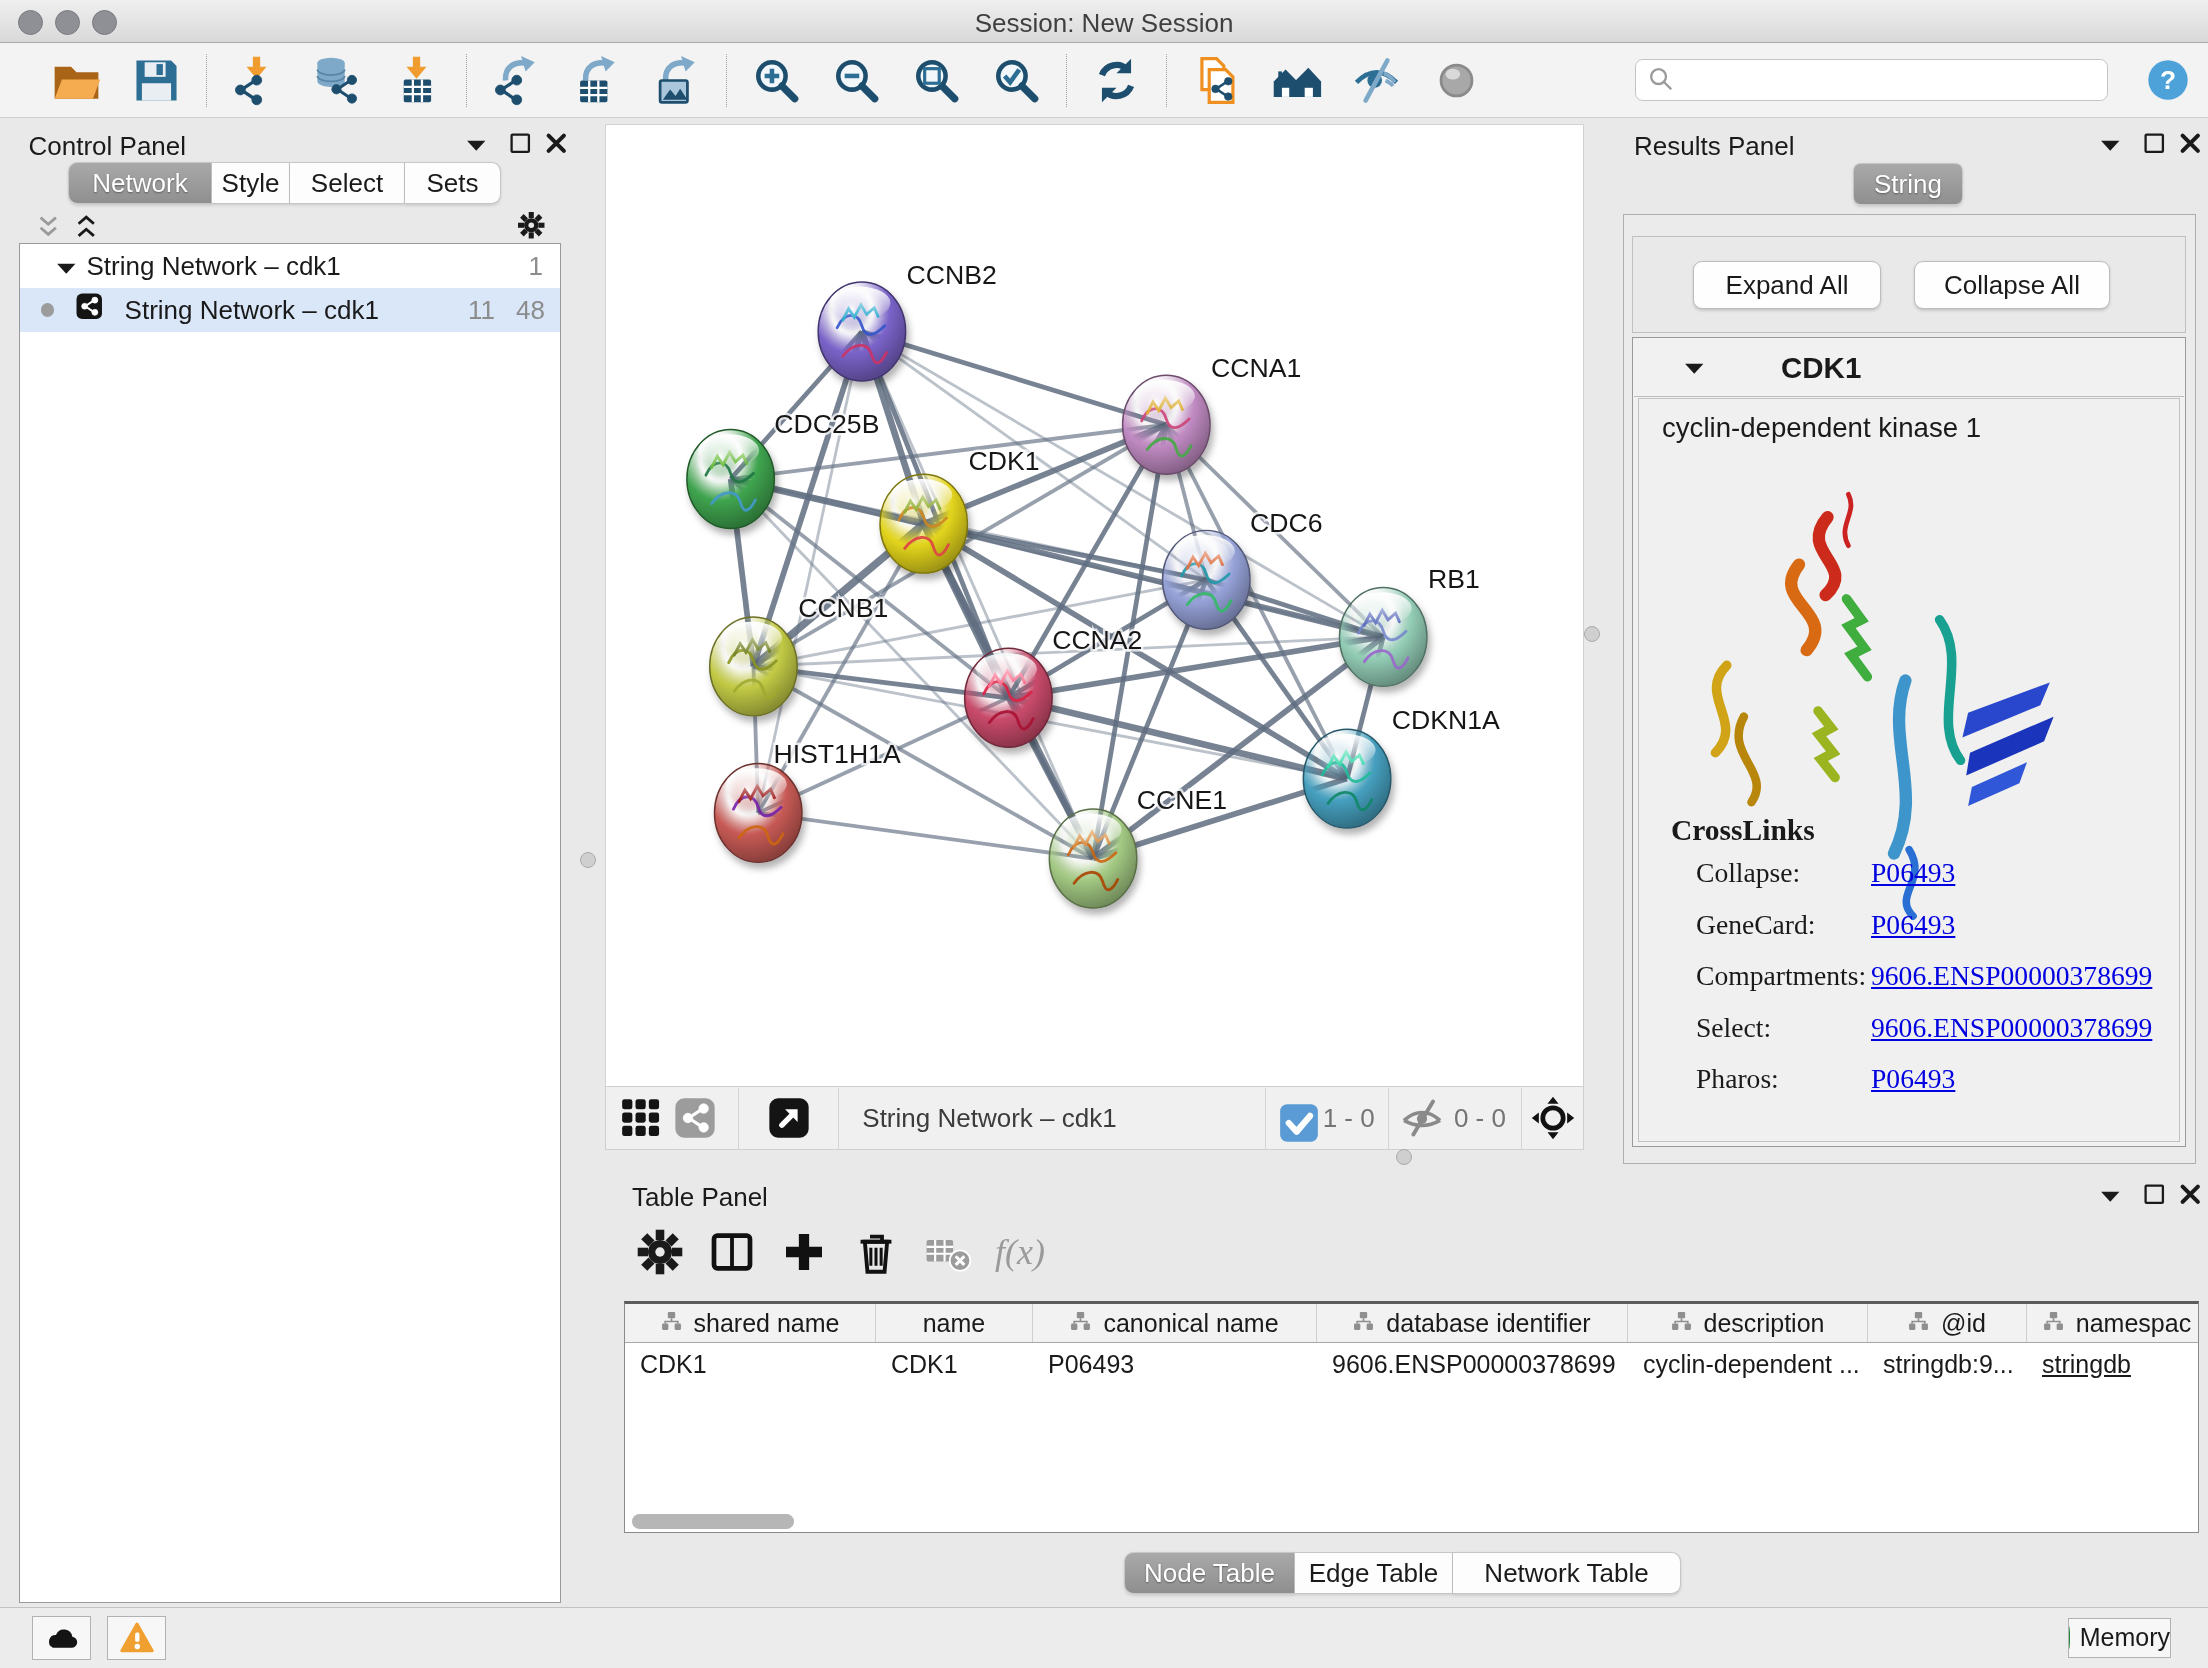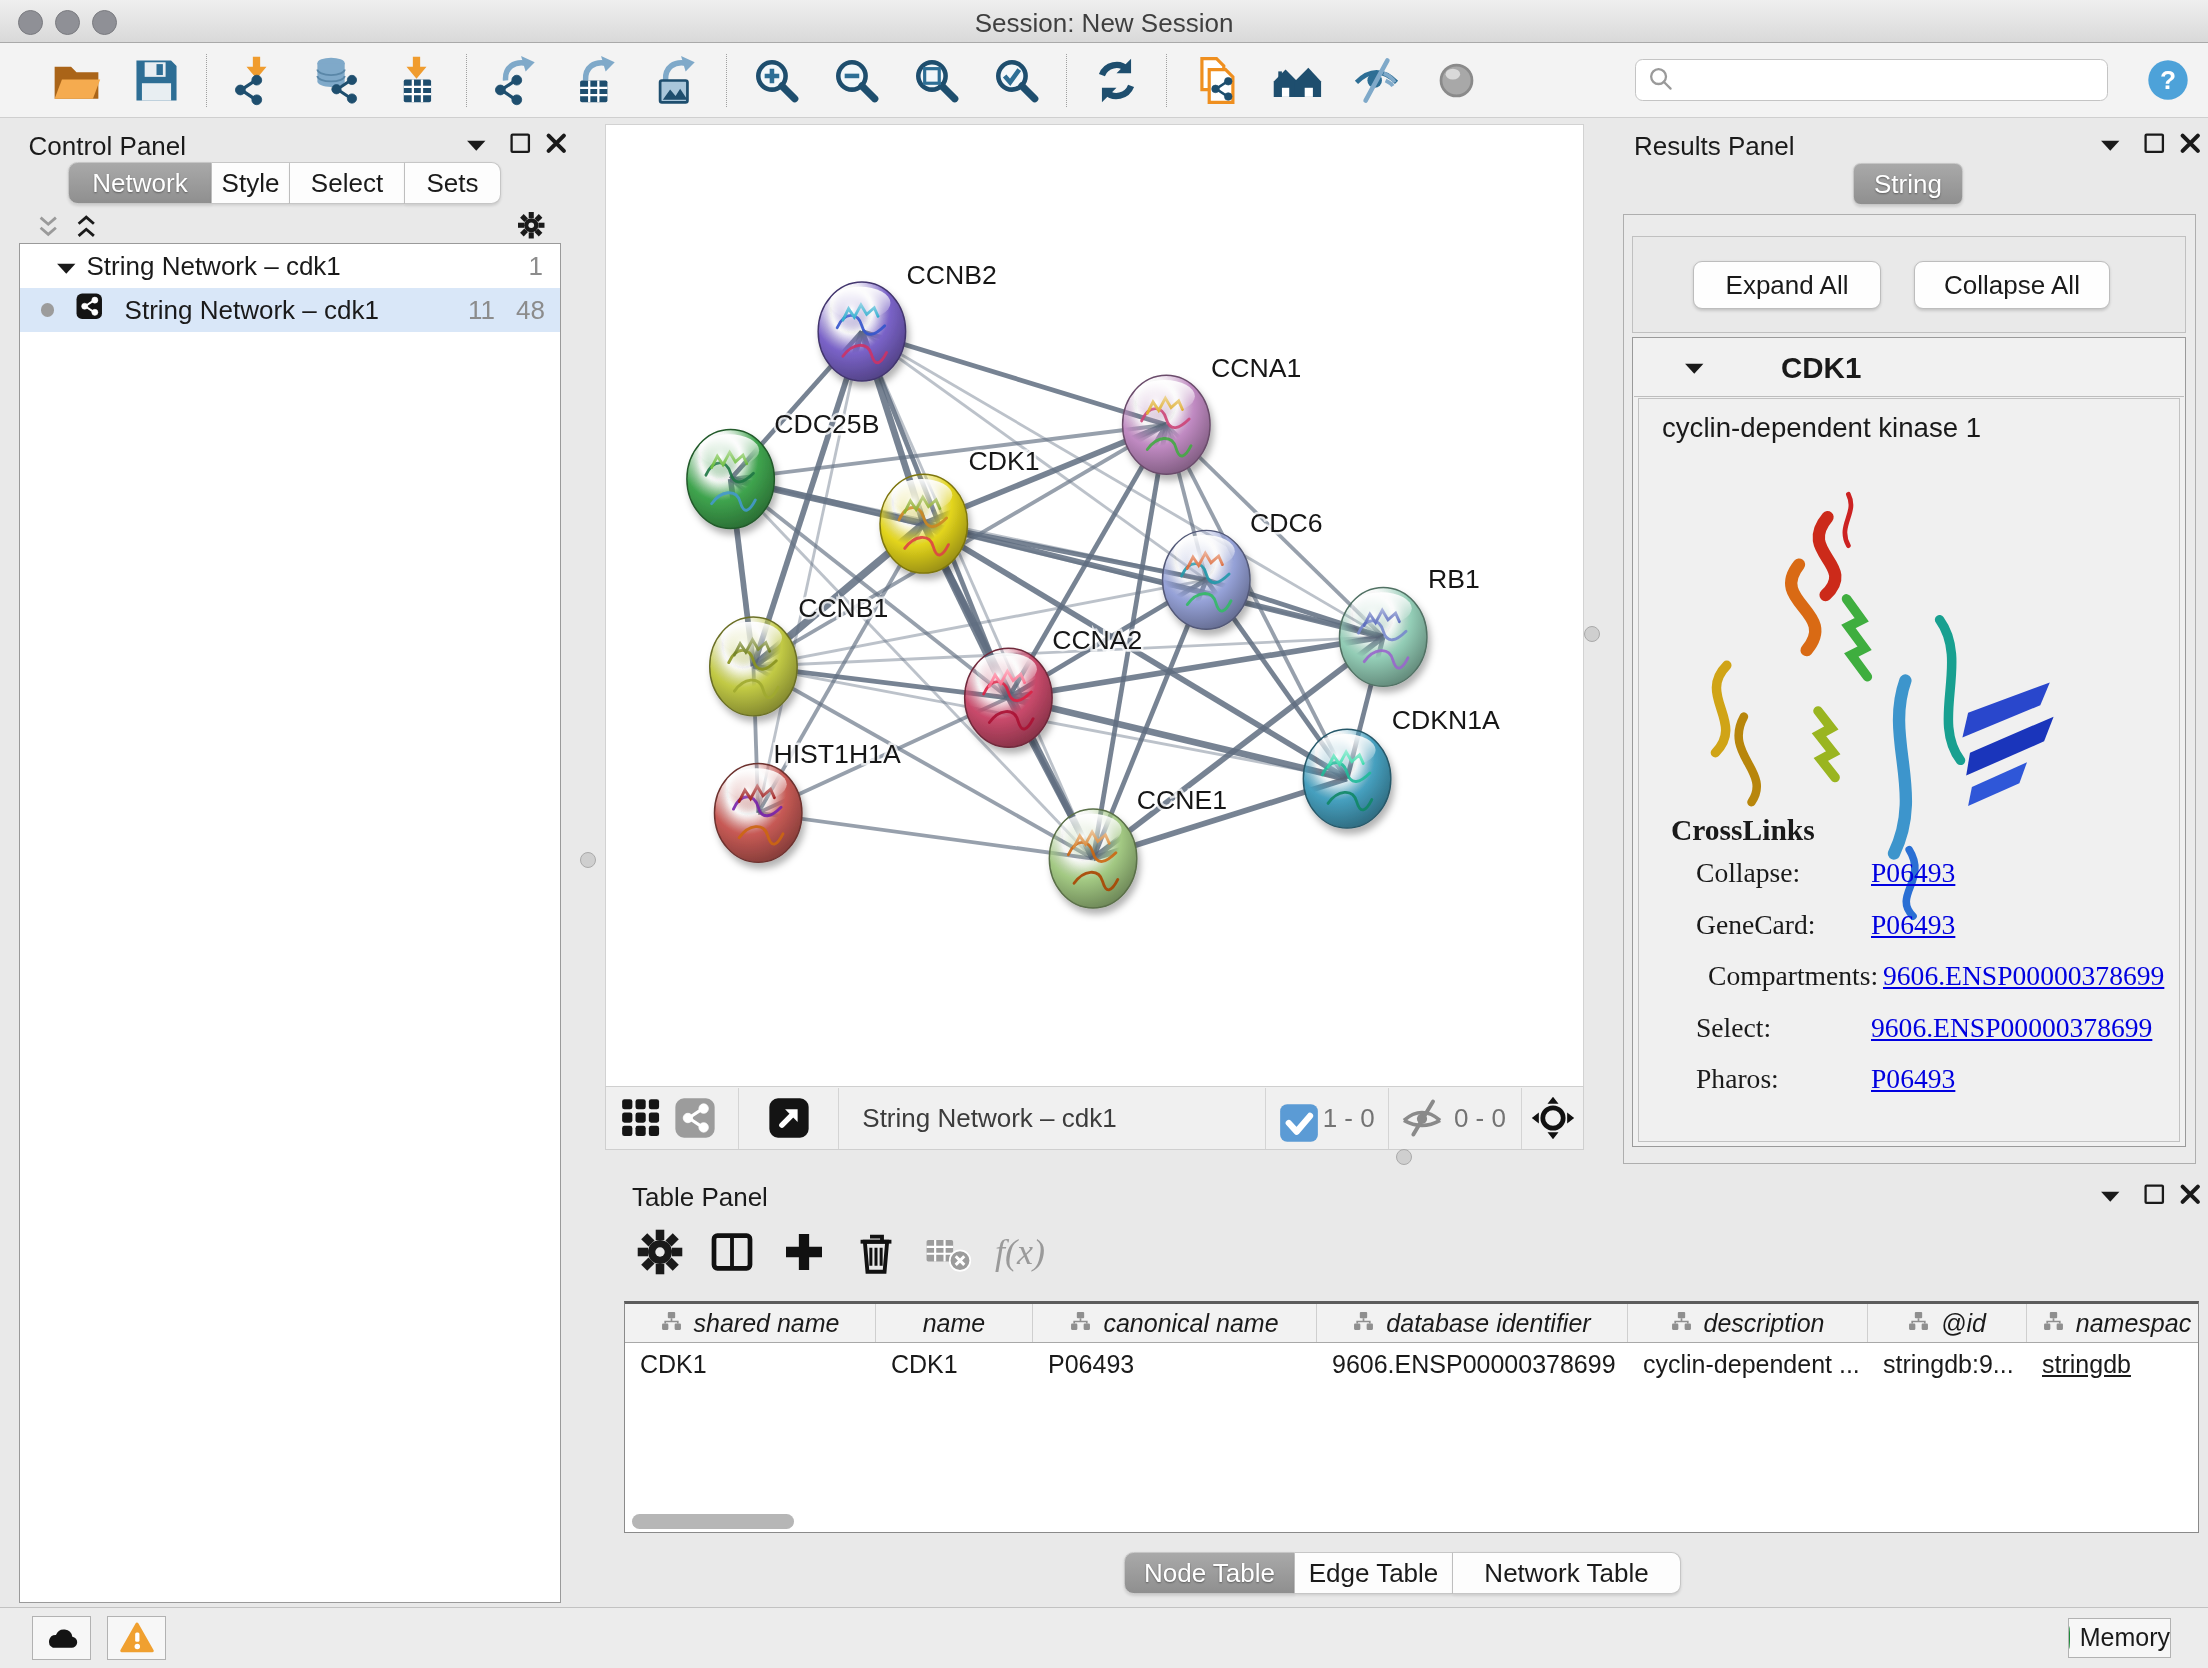--- a/index.html
+++ b/index.html
@@ -63,21 +63,21 @@
     border:1px solid #c2c2c2;box-sizing:border-box;}
   .xl-row{position:absolute;font-family:"Liberation Serif",serif;font-size:27.6px;}
   .xl-row a{color:#0000e0;}
   
   .tp-toolbtn{width:72px;height:53px;display:flex;align-items:center;justify-content:center;flex:0 0 auto;}
   .tp-toolbtn svg{width:48px;height:48px;}
   .table{position:absolute;left:624px;top:1301px;width:1575px;height:232px;background:#fff;
     border:1px solid #8a8a8a;border-top:3.8px solid #5c5c5c;box-sizing:border-box;overflow:hidden;}
   .thead{display:flex;height:38px;background:#f2f2f2;border-bottom:1.9px solid #a8a8a8;}
   .th{display:flex;align-items:center;justify-content:center;gap:12px;font-size:25px;box-sizing:border-box;
-    border-right:1px solid #cfcfcf;flex:0 0 auto;font-style:italic;}
+    border-right:1px solid #cfcfcf;flex:0 0 auto;}
   .trow{display:flex;height:42px;}
   .td{display:flex;align-items:center;font-size:25px;padding-left:15px;box-sizing:border-box;flex:0 0 auto;}
   .hscroll{position:absolute;left:632px;top:1514px;width:162px;height:15px;border-radius:7.6px;background:#b6b6b6;}
   
   .statusbar{position:absolute;left:0;top:1607px;width:2208px;height:61px;background:#ececec;border-top:1px solid #c2c2c2;}
   .sb-btn{position:absolute;top:7.6px;width:59px;height:44px;background:#f7f7f7;border:1.9px solid #b2b2b2;
     display:flex;align-items:center;justify-content:center;box-sizing:border-box;}
   .sb-btn svg{width:34px;height:34px;}
   .mem-btn{position:absolute;left:2068px;top:9.5px;width:103px;height:40px;background:#f7f7f7;border:1px solid #b2b2b2;
     display:flex;align-items:center;justify-content:center;gap:9.5px;font-size:25px;box-sizing:border-box;}
@@ -693,21 +693,21 @@
           <path d="M236 392 C256 424 218 440 240 462" stroke="#2a6fd4" stroke-width="8"></path>
         </g>
         <path d="M298 248 L384 216 L374 240 L292 274 Z" fill="#2947cc"></path>
         <path d="M300 290 L388 252 L378 278 L296 314 Z" fill="#1a35bb"></path>
         <path d="M302 326 L360 300 L352 322 L298 346 Z" fill="#2f57d8"></path>
       </svg>
     <div style="position:absolute;left:32px;top:415px;font-family:Liberation Serif, serif;font-weight:bold;font-size:29.5px">CrossLinks</div>
     <div id="xl-rows">
         <div class="xl-row" style="left: 57px; top: 458px;"><span style="display: inline-block; width: 175px;">Collapse:</span><a href="#">P06493</a></div>
         <div class="xl-row" style="left: 57px; top: 510px;"><span style="display: inline-block; width: 175px;">GeneCard:</span><a href="#">P06493</a></div>
-        <div class="xl-row" style="left: 57px; top: 561px;"><span style="display: inline-block; width: 175px; margin-left: 12px;">Compartments:</span><a href="#">9606.ENSP00000378699</a></div>
+        <div class="xl-row" style="left: 57px; top: 561px;"><span style="display: inline-block; width: 175px;">Compartments:</span><a href="#">9606.ENSP00000378699</a></div>
         <div class="xl-row" style="left: 57px; top: 613px;"><span style="display: inline-block; width: 175px;">Select:</span><a href="#">9606.ENSP00000378699</a></div>
         <div class="xl-row" style="left: 57px; top: 664px;"><span style="display: inline-block; width: 175px;">Pharos:</span><a href="#">P06493</a></div>
       </div>
   </div>
 
   <div class="phead" style="left:632px;top:1182px">Table Panel</div>
   <span class="picon" id="tp-caret" style="left:2096px;top:1182px"><svg viewBox="0 0 56 56" xmlns="http://www.w3.org/2000/svg">
         <path d="M10 19h36L28 39z" fill="#1a1a1a"></path>
       </svg></span>
   <span class="picon" id="tp-float" style="left:2140px;top:1180px"><svg viewBox="0 0 56 56" xmlns="http://www.w3.org/2000/svg">

